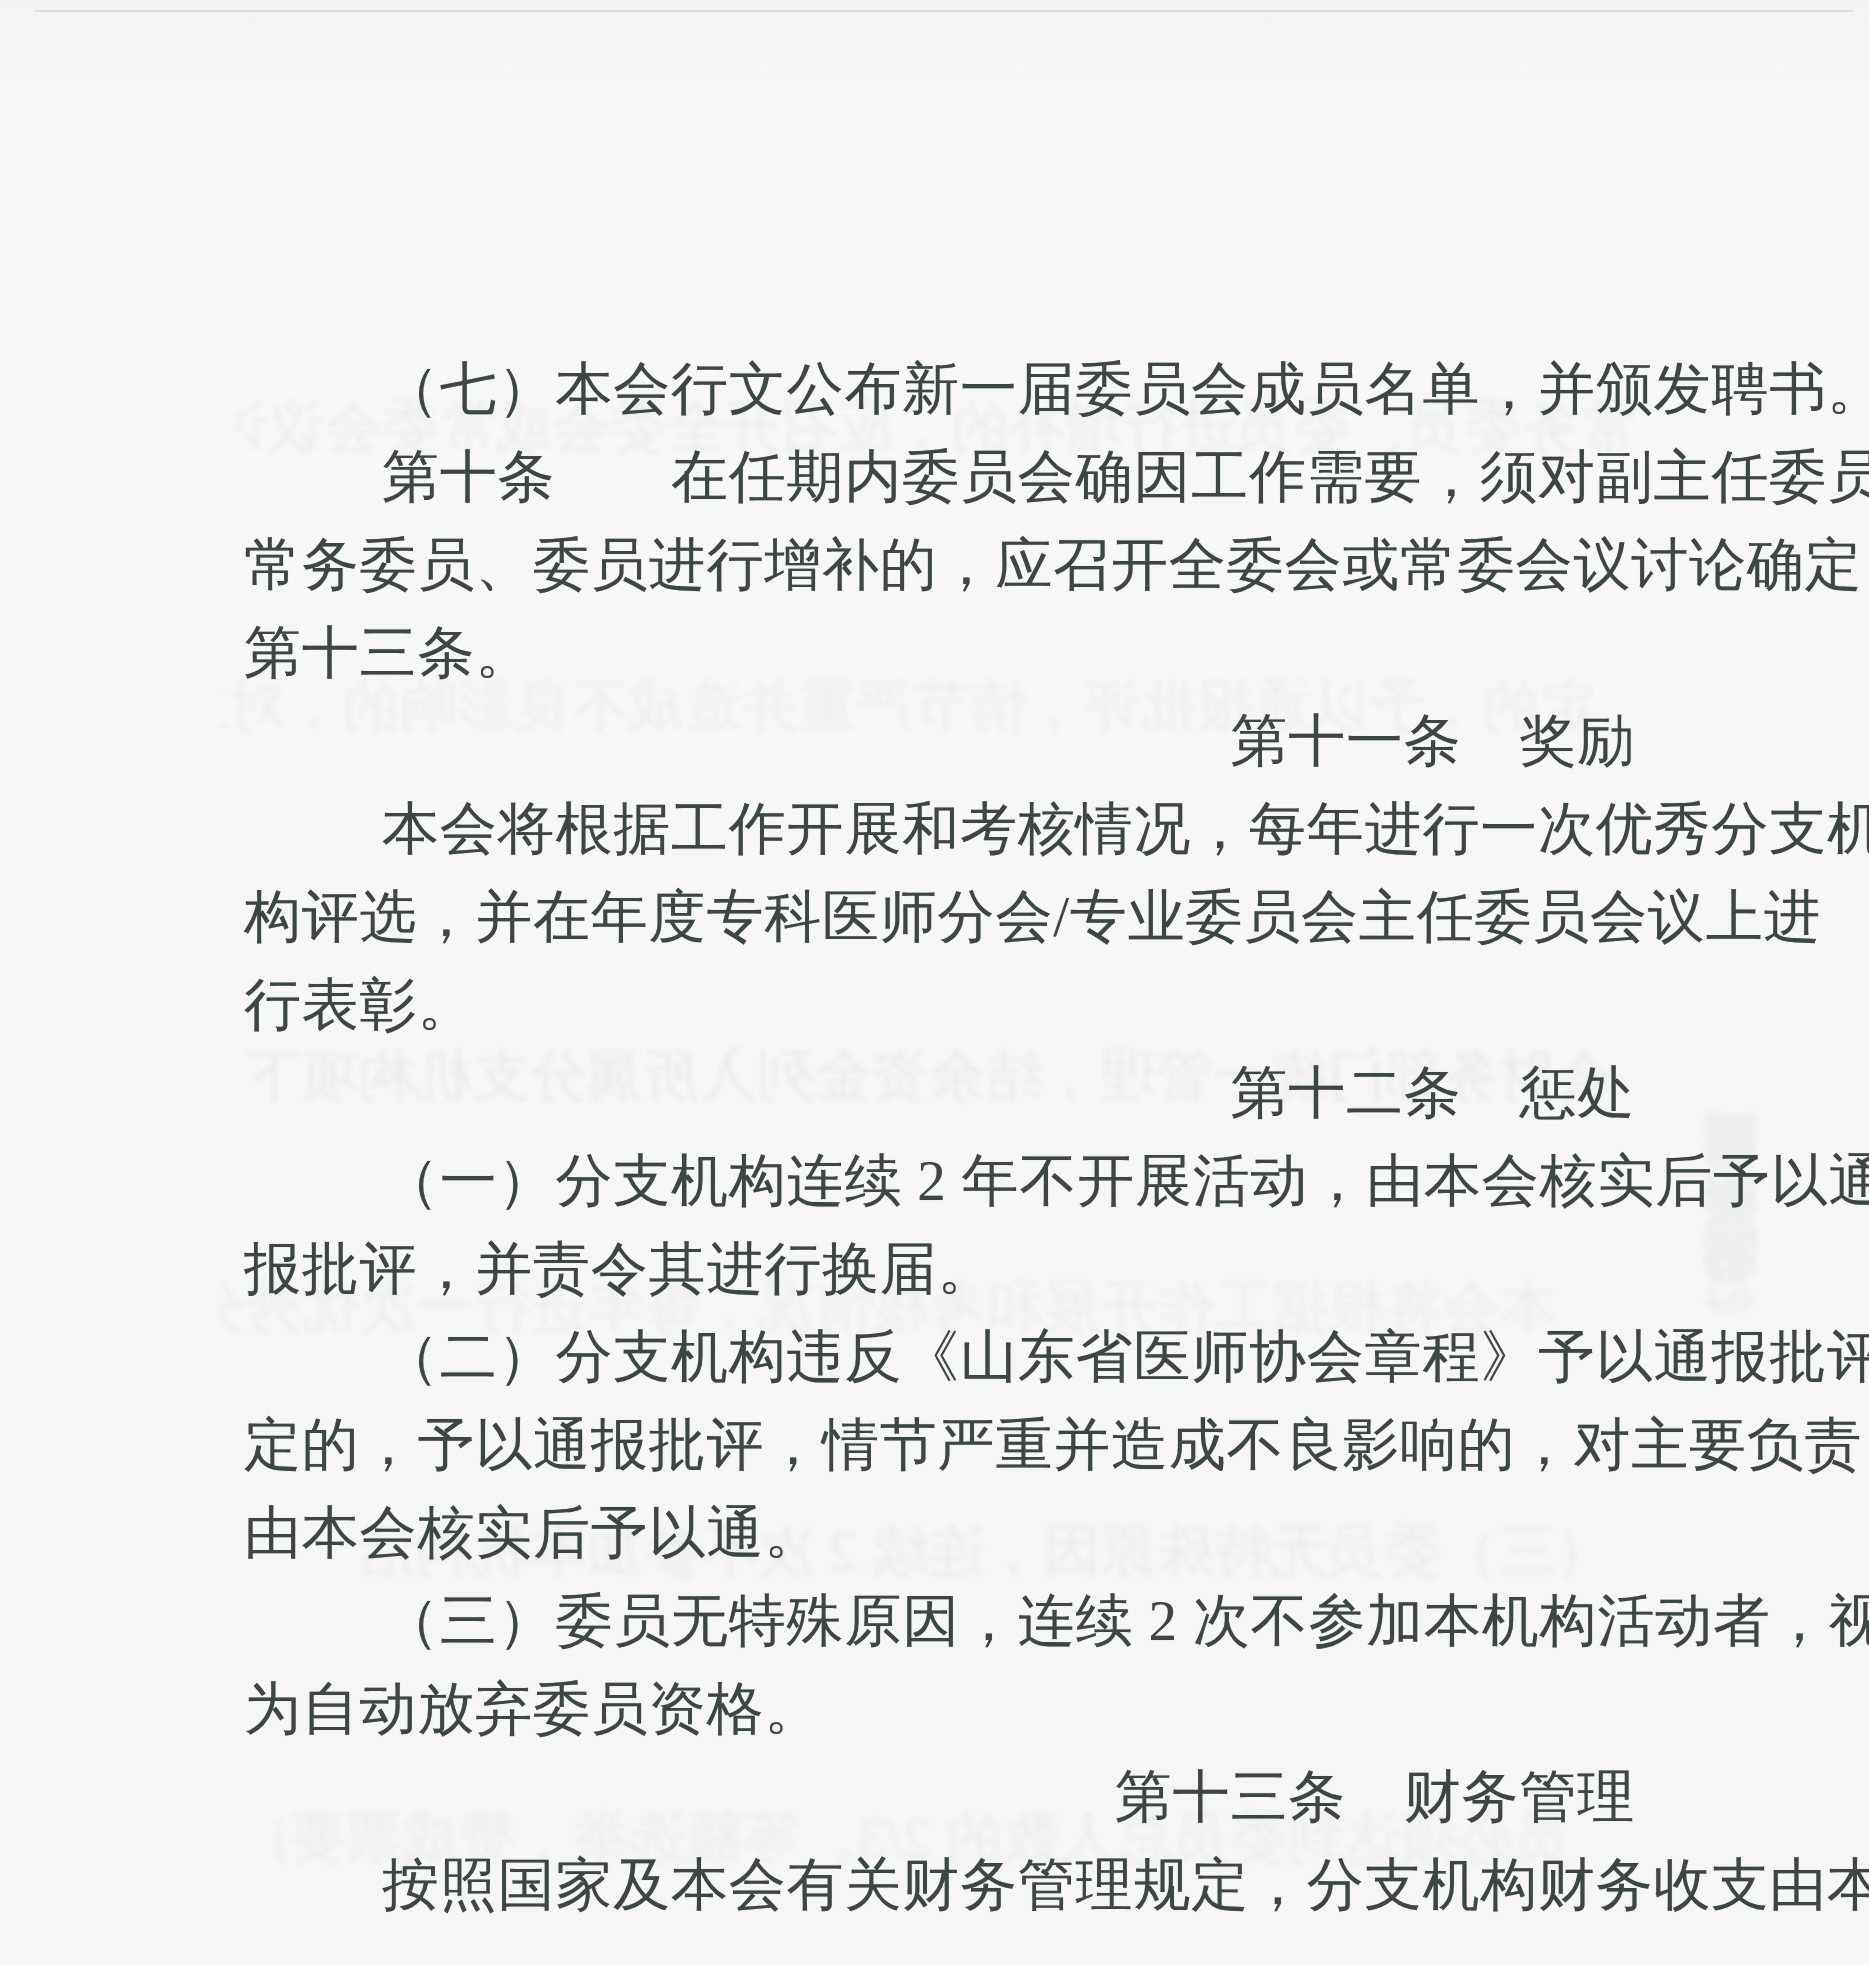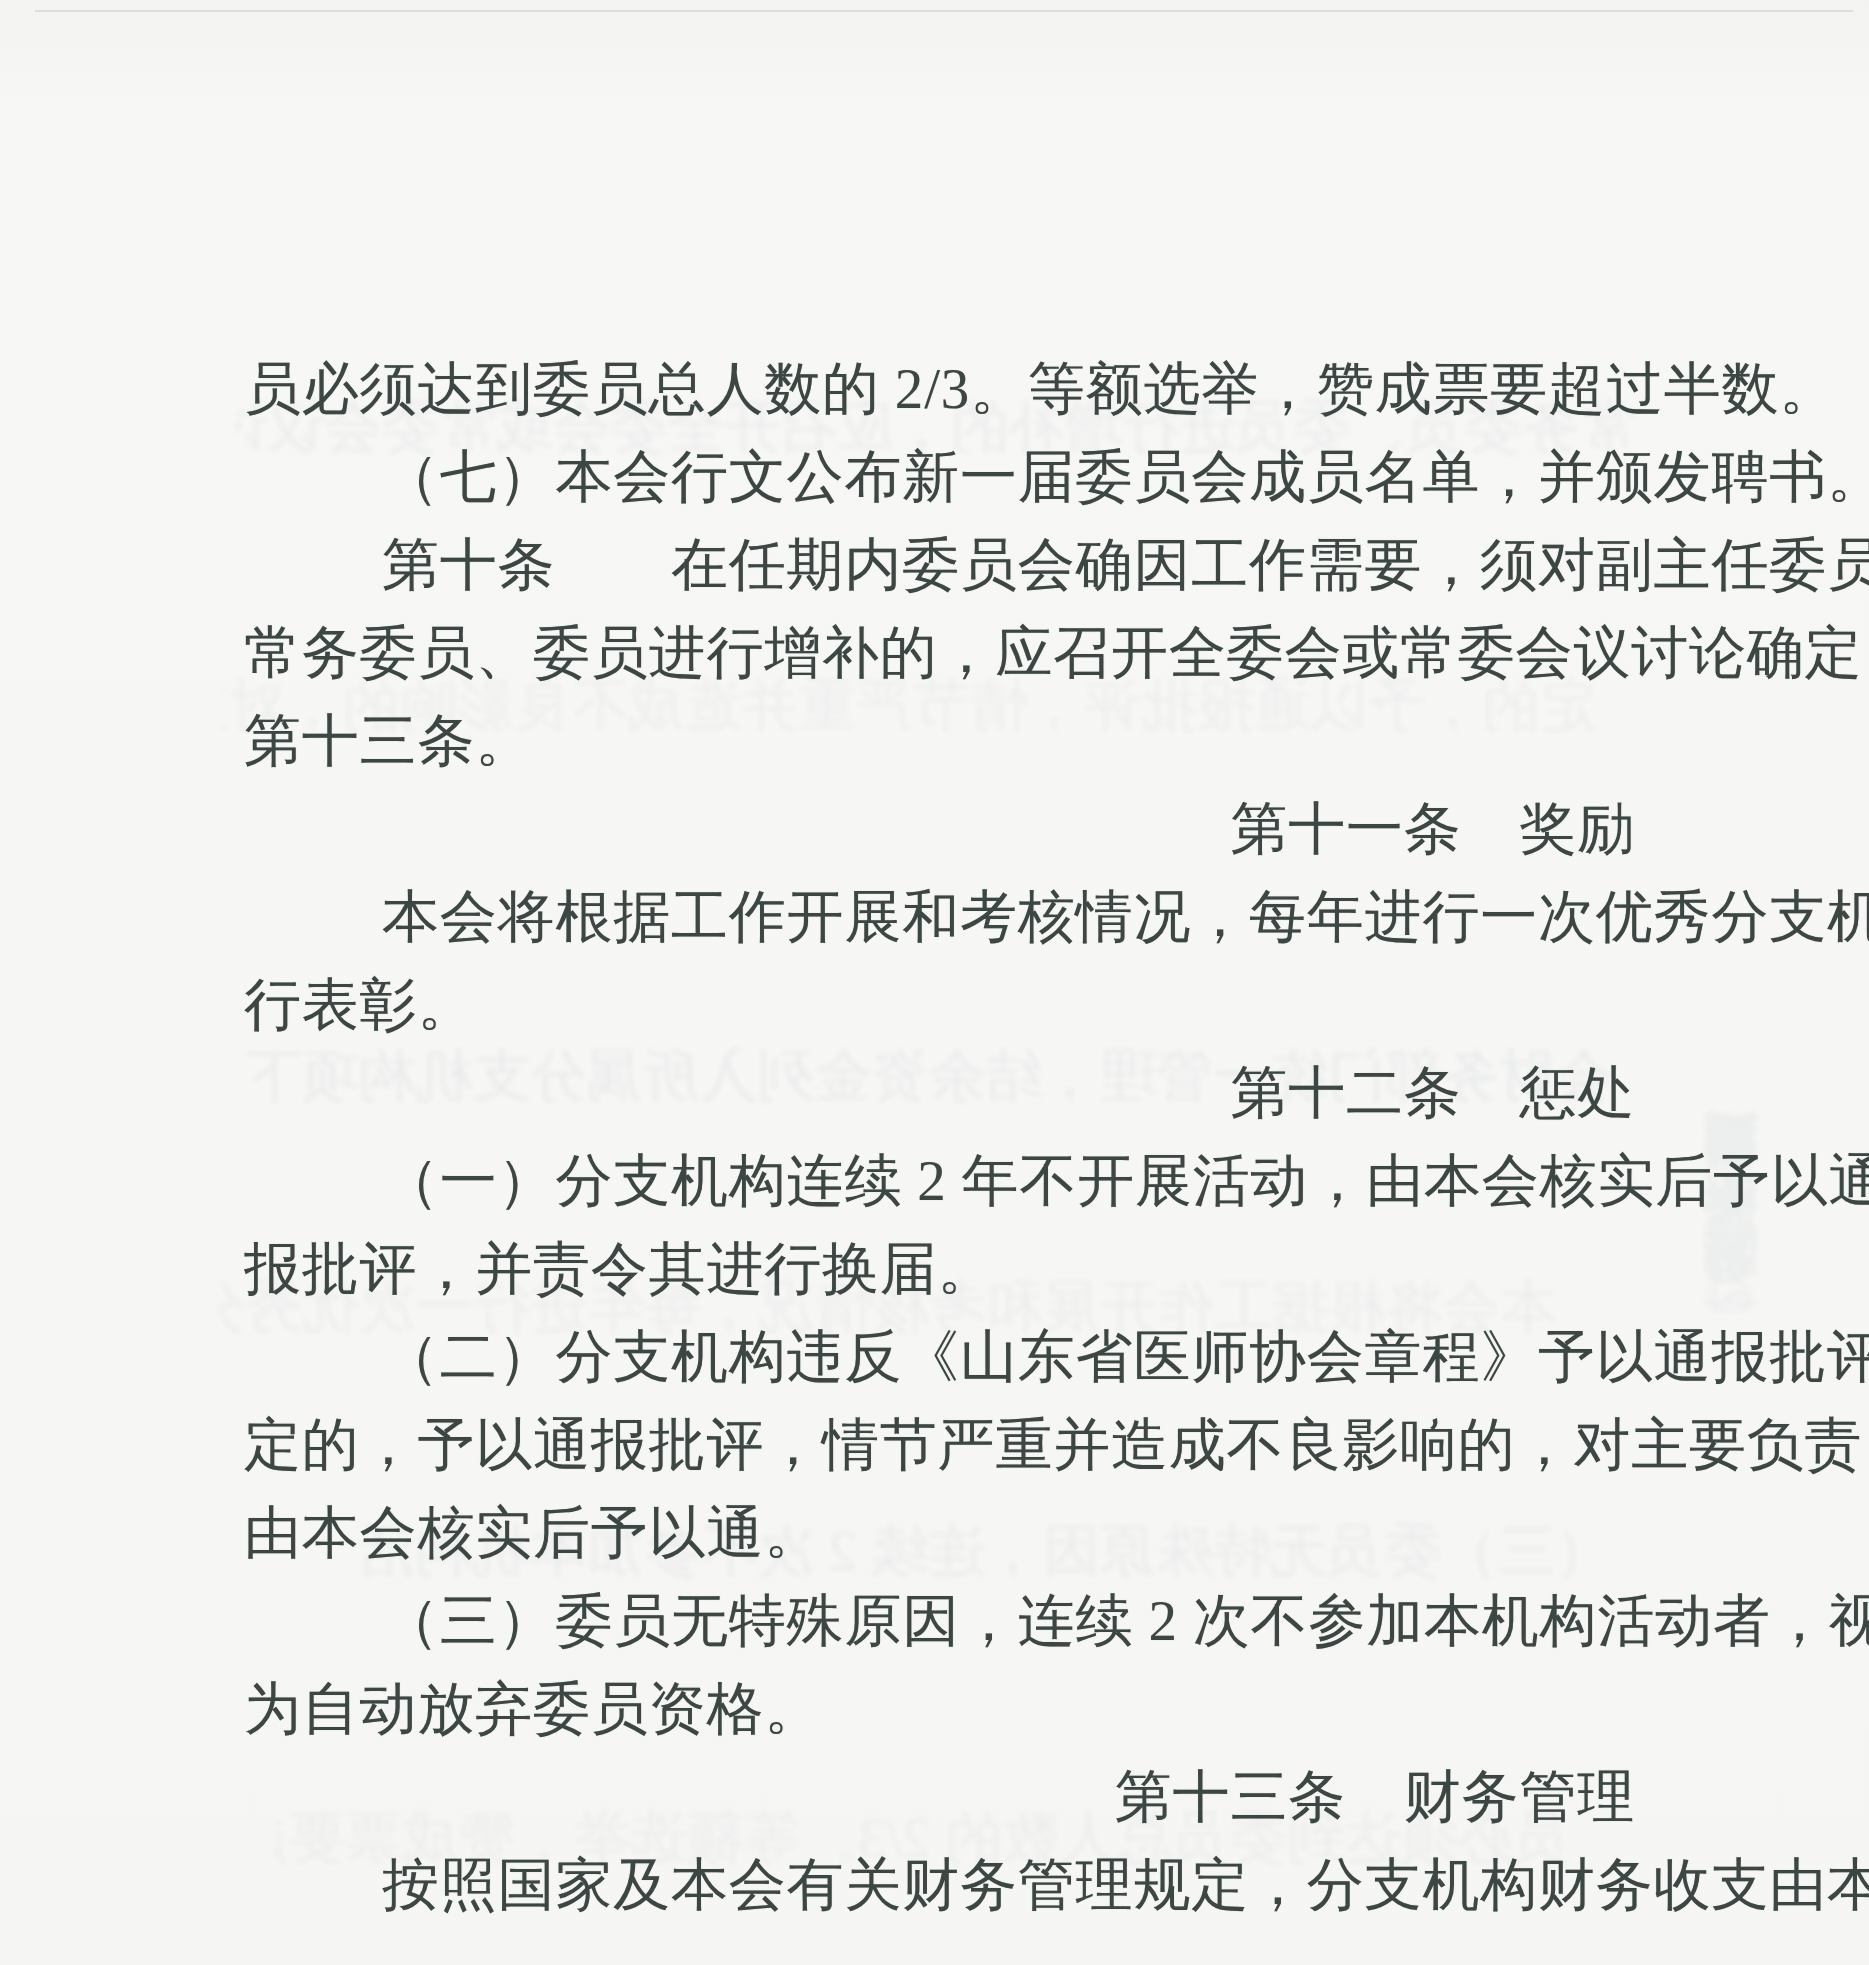--- a/index.html
+++ b/index.html
@@ -84,27 +84,27 @@
   <div class="ghost g1" aria-hidden="true">常务委员、委员进行增补的，应召开全委会或常委会议讨论确定，</div>
   <div class="ghost g2" aria-hidden="true">定的，予以通报批评，情节严重并造成不良影响的，对主要负责</div>
   <div class="ghost g3" aria-hidden="true">会财务部门统一管理，结余资金列入所属分支机构项下，需开支</div>
   <div class="ghost g4" aria-hidden="true">本会将根据工作开展和考核情况，每年进行一次优秀分支机</div>
   <div class="ghost g5" aria-hidden="true">（三）委员无特殊原因，连续 2 次不参加本机构活动者，视</div>
   <div class="ghost g6" aria-hidden="true">员必须达到委员总人数的 2/3。等额选举，赞成票要超过半数。</div>
 
   <div class="ghost gv" aria-hidden="true">（一）分支机构连续 2 年不开展活动，由本会核实后予以通</div>
 
   <div class="text-block">
-    <div class="line">员必须达到委员总人数的 2/3。等额选举，赞成票要超过半数。</div>
     <div class="line indent">（七）本会行文公布新一届委员会成员名单，并颁发聘书。</div>
     <div class="line indent">第十条　　在任期内委员会确因工作需要，须对副主任委员、</div>
     <div class="line">常务委员、委员进行增补的，应召开全委会或常委会议讨论确定，</div>
     <div class="line">第十三条。</div>
     <div class="line indent">第十一条　奖励</div>
     <div class="line indent">本会将根据工作开展和考核情况，每年进行一次优秀分支机</div>
+    <div class="line">构评选，并在年度专科医师分会/专业委员会主任委员会议上进</div>
     <div class="line">行表彰。</div>
     <div class="line indent">第十二条　惩处</div>
     <div class="line indent">（一）分支机构连续 2 年不开展活动，由本会核实后予以通</div>
     <div class="line">报批评，并责令其进行换届。</div>
     <div class="line indent">（二）分支机构违反《山东省医师协会章程》予以通报批评</div>
     <div class="line">定的，予以通报批评，情节严重并造成不良影响的，对主要负责</div>
     <div class="line">由本会核实后予以通。</div>
     <div class="line indent">（三）委员无特殊原因，连续 2 次不参加本机构活动者，视</div>
     <div class="line">为自动放弃委员资格。</div>
     <div class="line indent">第十三条　财务管理</div>

